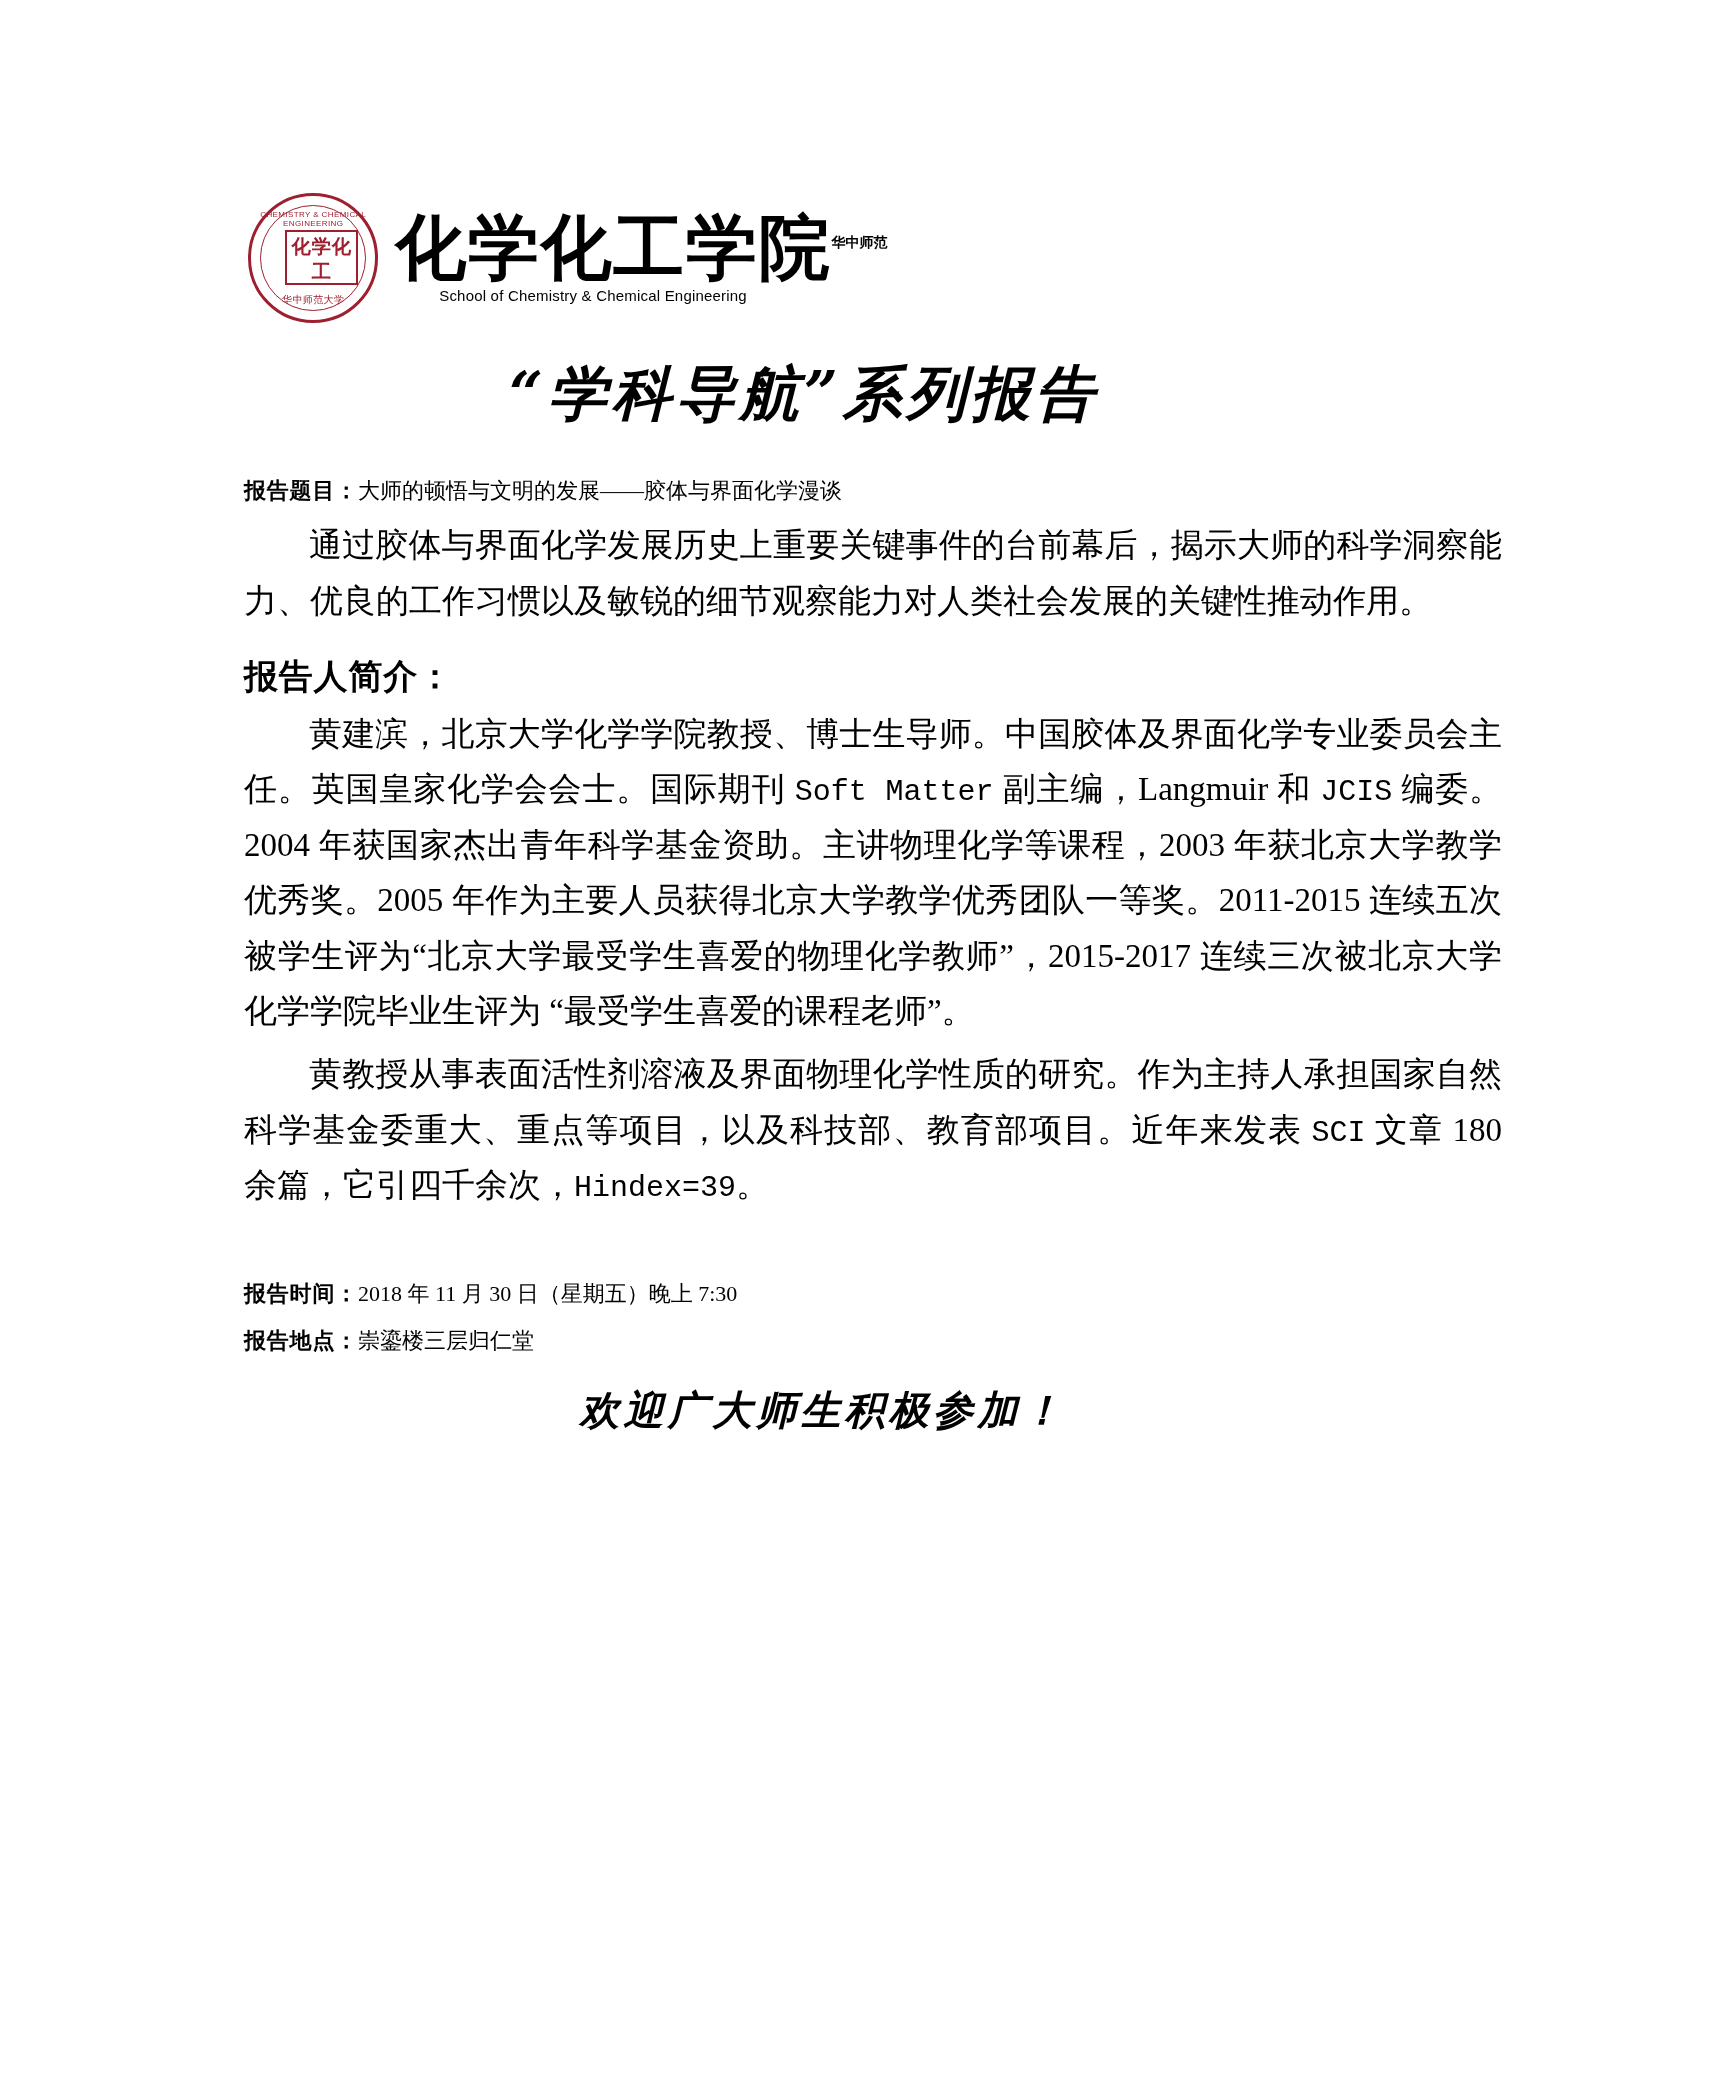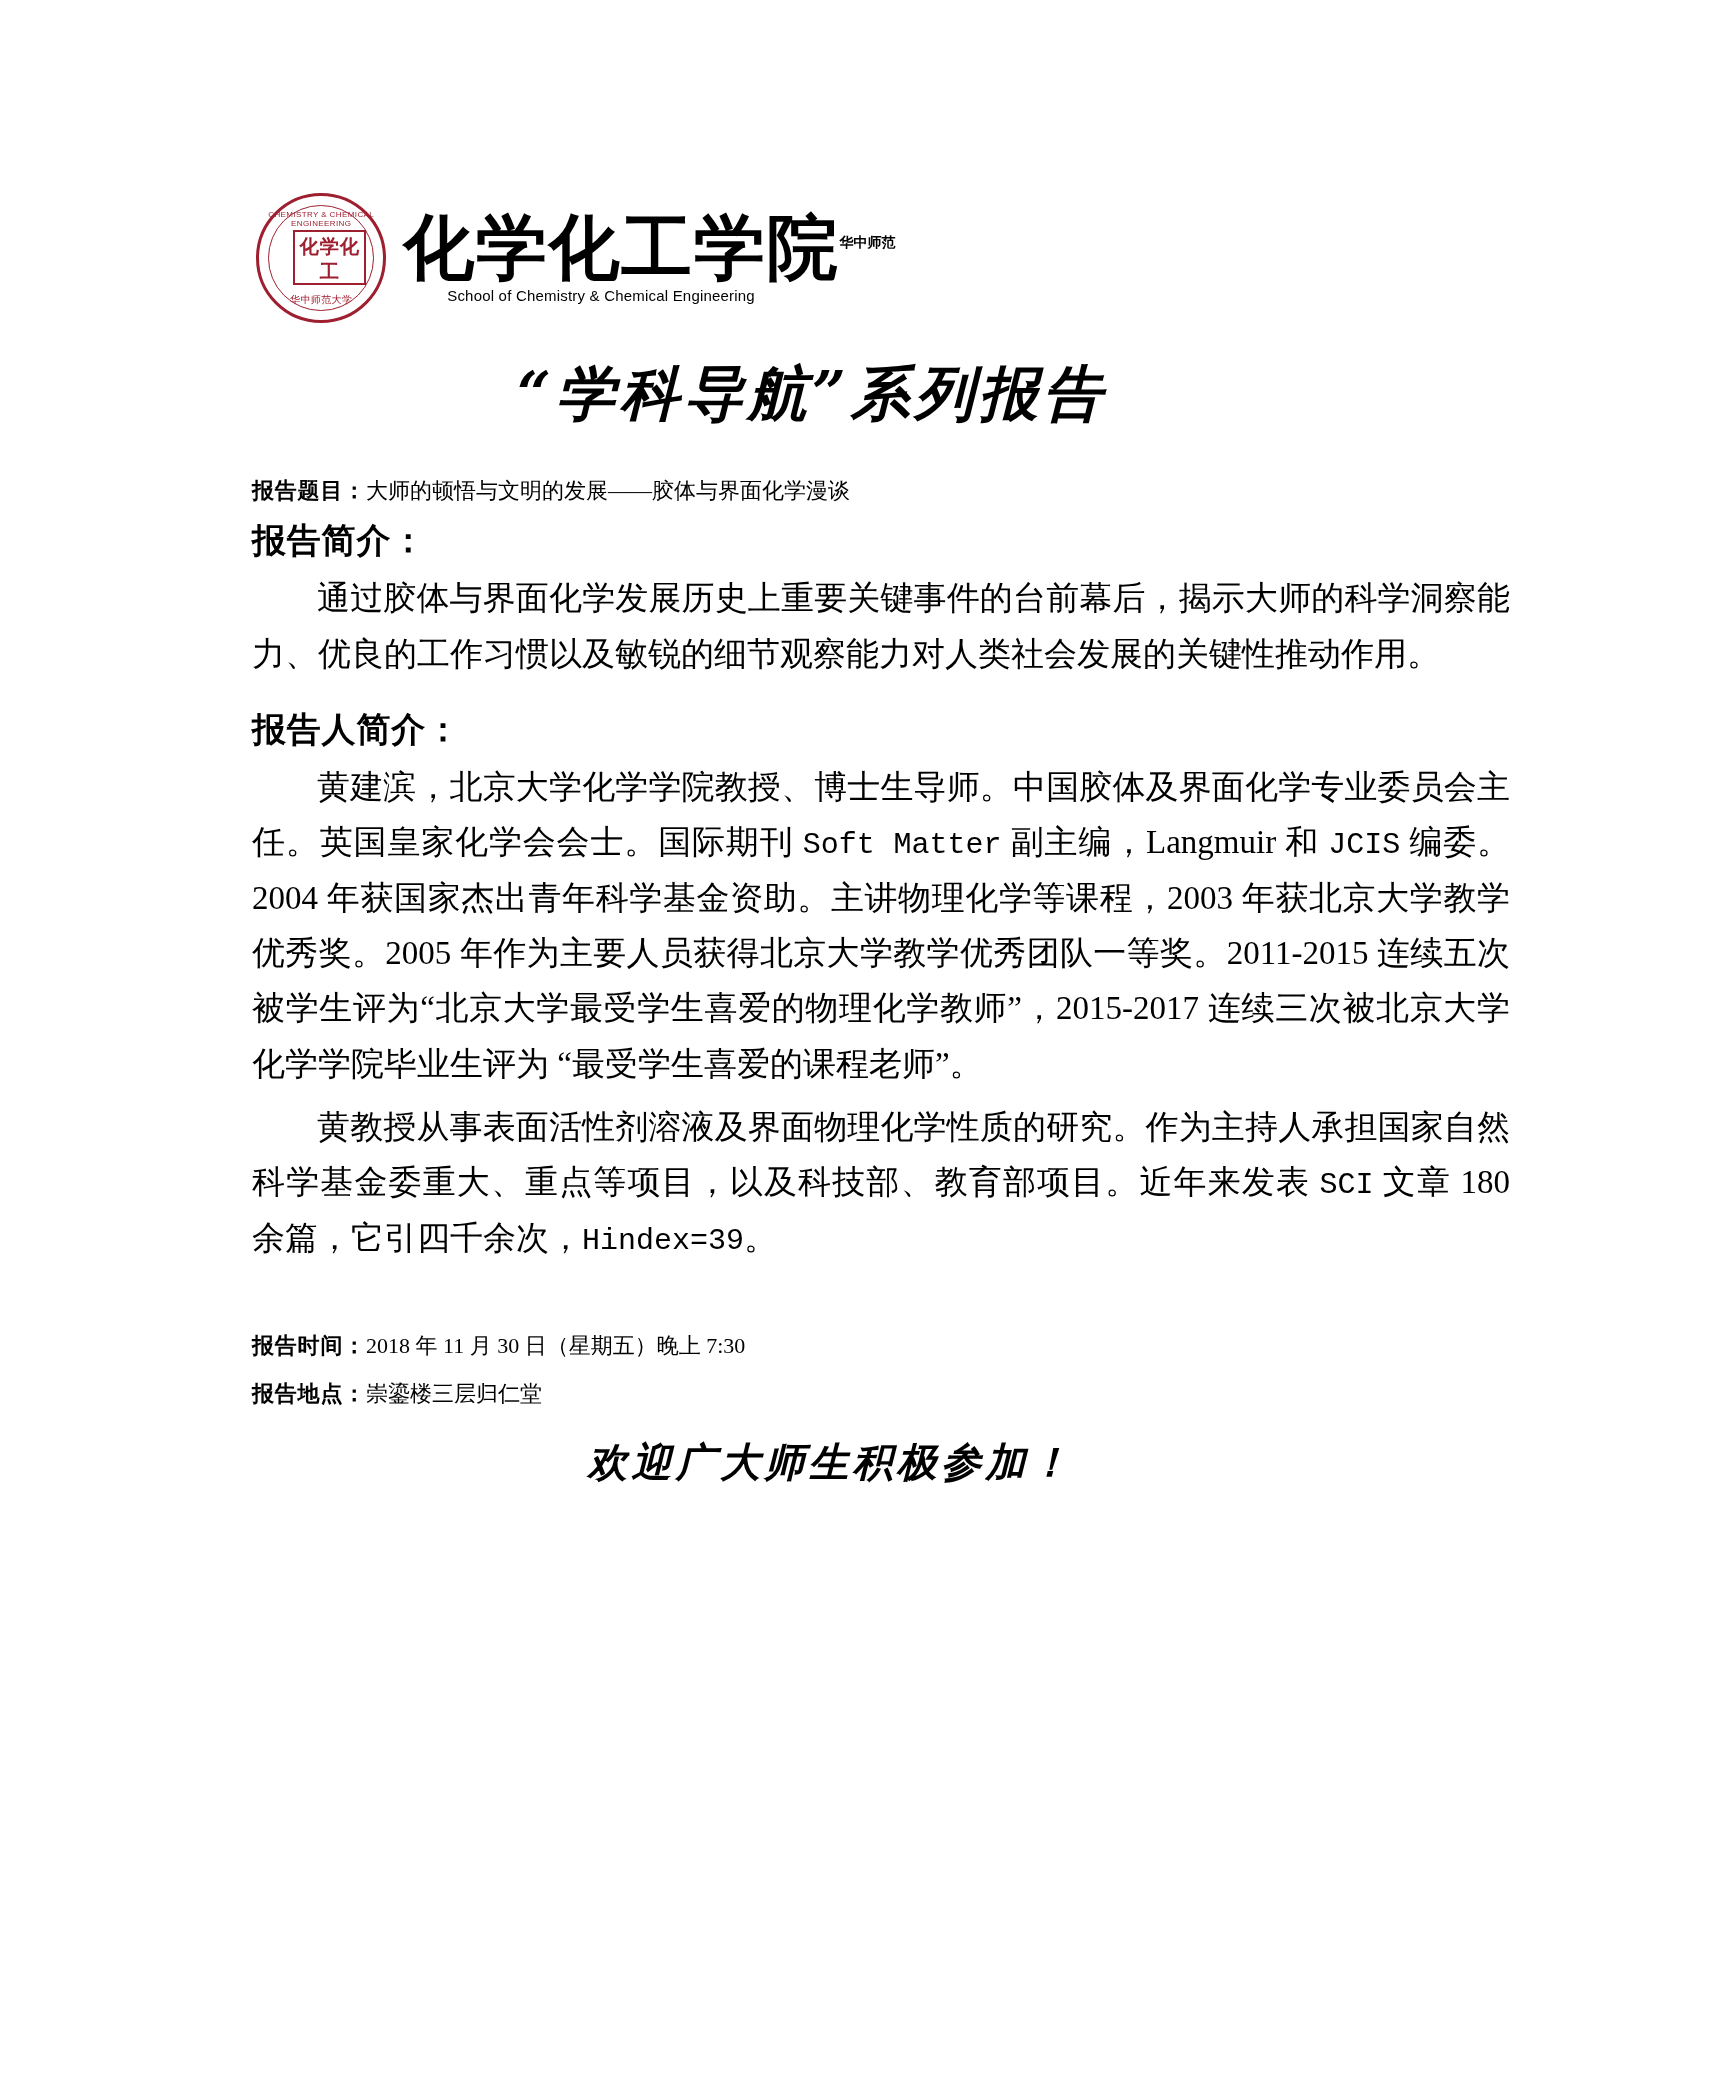--- a/index.html
+++ b/index.html
@@ -16,21 +16,21 @@
   }
   .page {
     position: relative;
     width: 1734px;
     height: 2453px;
     box-sizing: border-box;
     padding: 0;
   }
   .content {
     position: absolute;
-    left: 252px;
+    left: 244px;
     top: 193px;
     width: 1258px;
   }
 
   
   .header {
     display: flex;
     align-items: flex-start;
     height: 138px;
     margin-left: 4.2px;
@@ -206,21 +206,20 @@
       </div>
     </div>
 
     <div class="doc-title">“学科导航”系列报告</div>
 
     <div class="field">
       <span class="label">报告题目：</span><span class="value">大师的顿悟与文明的发展——胶体与界面化学漫谈</span>
     </div>
 
 
-    <div class="section-head tight">报告简介：</div>
     <p class="body">通过胶体与界面化学发展历史上重要关键事件的台前幕后，揭示大师的科学洞察能力、优良的工作习惯以及敏锐的细节观察能力对人类社会发展的关键性推动作用。</p>
 
     <div class="section-head abs-gap">报告人简介：</div>
     <p class="body nogap"><span>黄建滨，北京大学化学学院教授、博士生导师。中国胶体及界面化学专业委员会主任。英国皇家化学会会士。国际期刊 </span><span class="mono">Soft Matter</span><span> 副主编，Langmuir 和 </span><span class="mono">JCIS</span><span> 编委。2004 年获国家杰出青年科学基金资助。主讲物理化学等课程，2003 年获北京大学教学优秀奖。2005 年作为主要人员获得北京大学教学优秀团队一等奖。2011-2015 连续五次被学生评为“北京大学最受学生喜爱的物理化学教师”，2015-2017 连续三次被北京大学化学学院毕业生评为 “最受学生喜爱的课程老师”。</span></p>
     <p class="body"><span>黄教授从事表面活性剂溶液及界面物理化学性质的研究。作为主持人承担国家自然科学基金委重大、重点等项目，以及科技部、教育部项目。近年来发表 </span><span class="mono">SCI</span><span> 文章 180 余篇，它引四千余次，</span><span class="mono">Hindex=39</span><span>。</span></p>
 
     <div class="schedule">
       <div class="field">
         <span class="label">报告时间：</span><span class="value">2018 年 11 月 30 日（星期五）晚上 7:30</span>
       </div>

